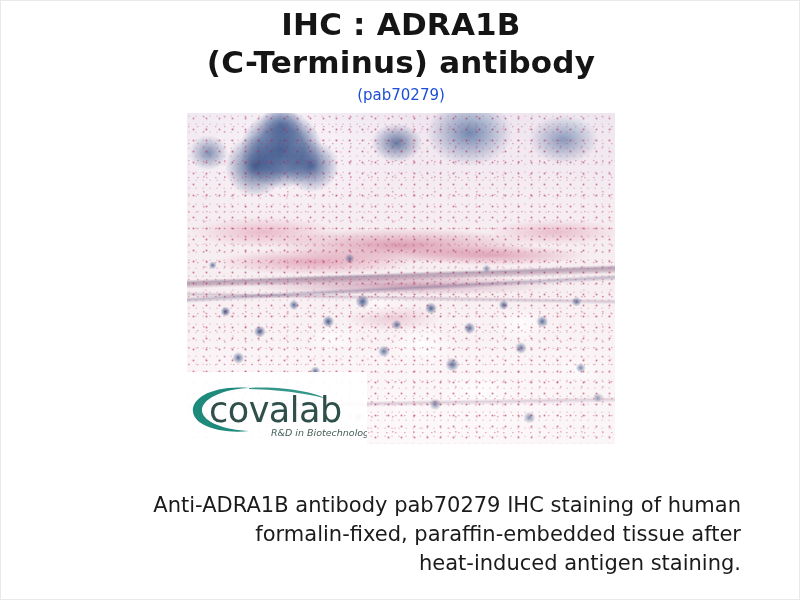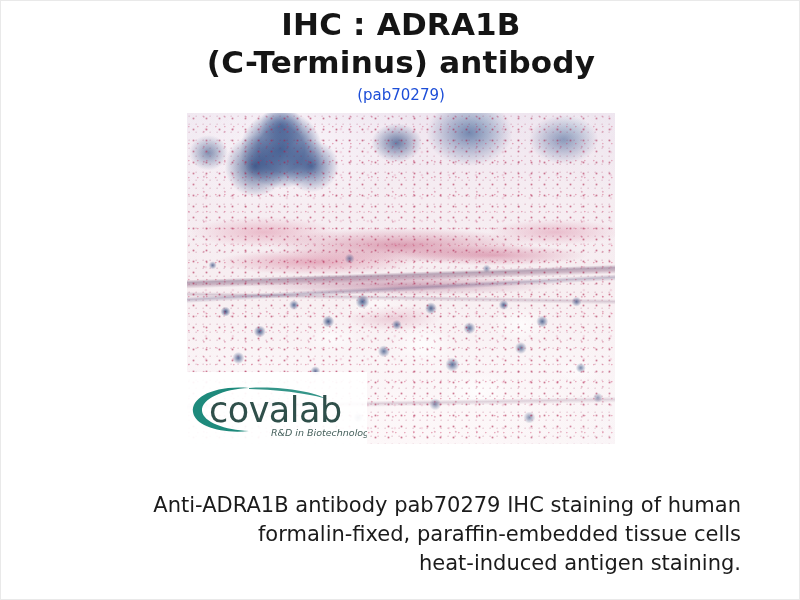--- a/index.html
+++ b/index.html
@@ -226,17 +226,17 @@
 
         <text x="22" y="50" font-family="'DejaVu Sans', sans-serif" font-size="35" fill="#2f4f4a" letter-spacing="-0.5">covalab</text>
 
         <text x="84" y="64" font-family="'DejaVu Sans', sans-serif" font-size="9.5" font-style="italic" fill="#46605c">R&amp;D in Biotechnology</text>
       </svg>
     </div>
   </div>
 
   <div class="caption">
     <span>Anti-ADRA1B antibody pab70279 IHC staining of human</span>
-    <span>formalin-fixed, paraffin-embedded tissue cells</span>
+    <span>formalin-fixed, paraffin-embedded tissue after</span>
     <span>heat-induced antigen staining.</span>
   </div>
 
 </div>
 
 </body></html>

